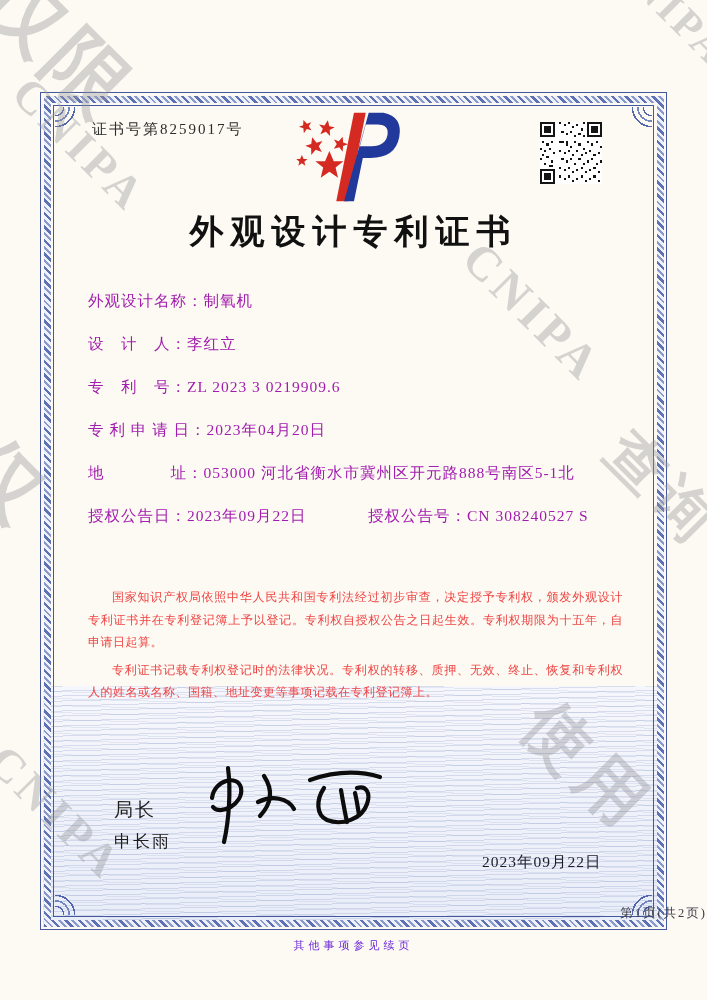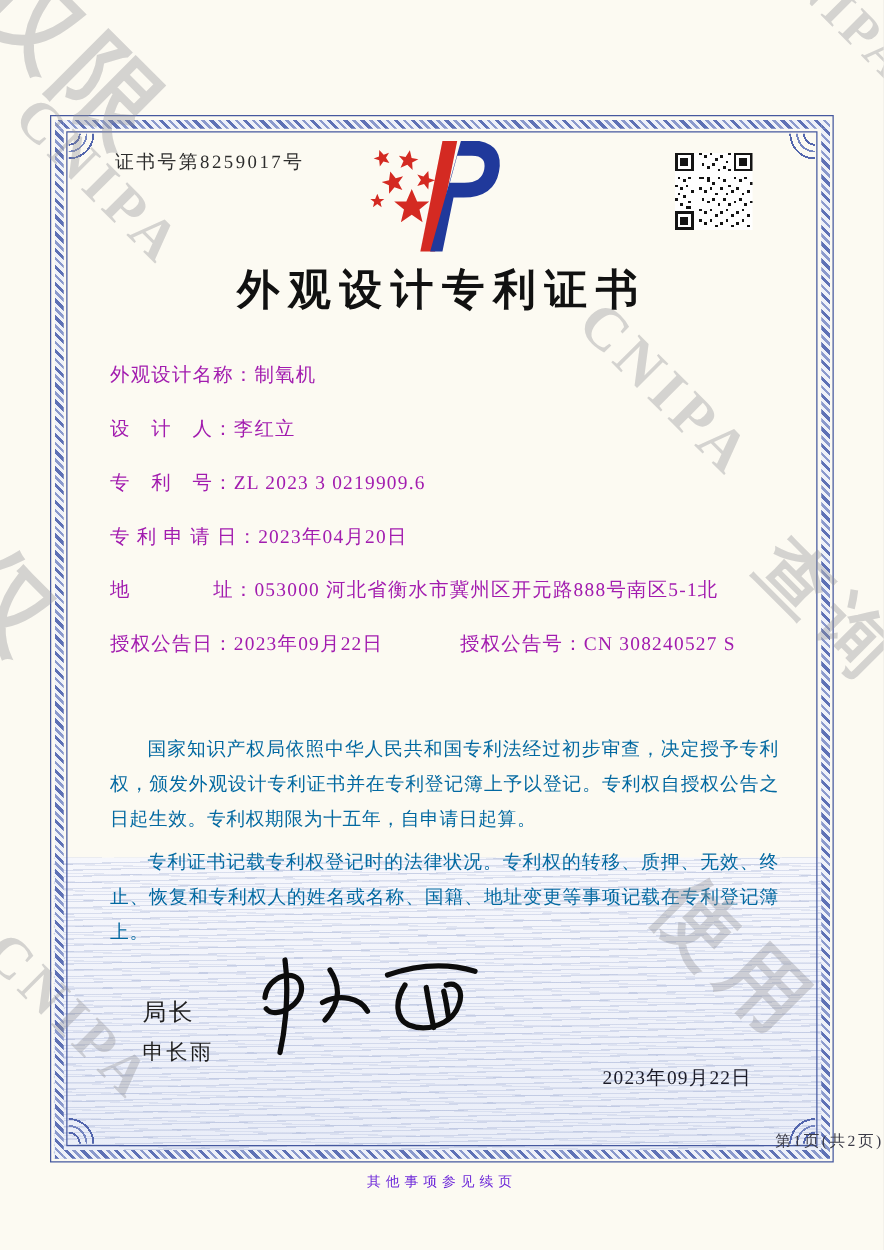--- a/index.html
+++ b/index.html
@@ -46,22 +46,22 @@
   .cert-no{position:absolute;left:92px;top:120px;font-size:15px;letter-spacing:2px;color:#2c2c2c;}
   .logo{position:absolute;left:293px;top:106px;width:118px;height:102px;}
   .qr{position:absolute;left:540px;top:122px;width:62px;height:62px;}
   .title{position:absolute;left:0;right:0;top:209px;text-align:center;
     font-size:34px;font-weight:bold;letter-spacing:7px;color:#111;}
   .fields{position:absolute;left:88px;right:66px;top:288px;font-size:15.5px;letter-spacing:1px;color:#a21caf;}
   .frow{line-height:26px;margin-bottom:17px;white-space:nowrap;}
   .frow .lab{display:inline-block;}
   .grant-row{display:flex;align-items:flex-end;}
   .grant-left{width:280px;flex:none;}
-  .paras{position:absolute;left:88px;right:84px;top:586px;font-size:15px;line-height:1.88;
-    letter-spacing:.5px;color:#0369a1;text-align:justify;}
+  .paras{position:absolute;left:88px;right:84px;top:586px;font-size:12px;line-height:1.88;
+    letter-spacing:.5px;color:#ef4444;text-align:justify;}
   .paras p{margin:0 0 5px;text-indent:2em;}
   .sig-title{position:absolute;left:114px;top:797px;font-size:19px;letter-spacing:2px;}
   .sig-name{position:absolute;left:114px;top:830px;font-size:17px;letter-spacing:2px;font-family:Liberation Serif, serif;}
   .signature{position:absolute;left:198px;top:762px;width:200px;height:88px;}
   .issue-date{position:absolute;left:482px;top:852px;font-size:15.5px;letter-spacing:1px;color:#1b1b28;}
   .page-info{position:absolute;left:0;right:0;top:905px;text-align:right;font-size:12.5px;
     letter-spacing:2px;color:#3a3a46;}
   .footer-note{position:absolute;left:0;right:0;top:938px;text-align:center;font-size:11px;
     letter-spacing:4px;color:#6d28d9;}
 </style>

